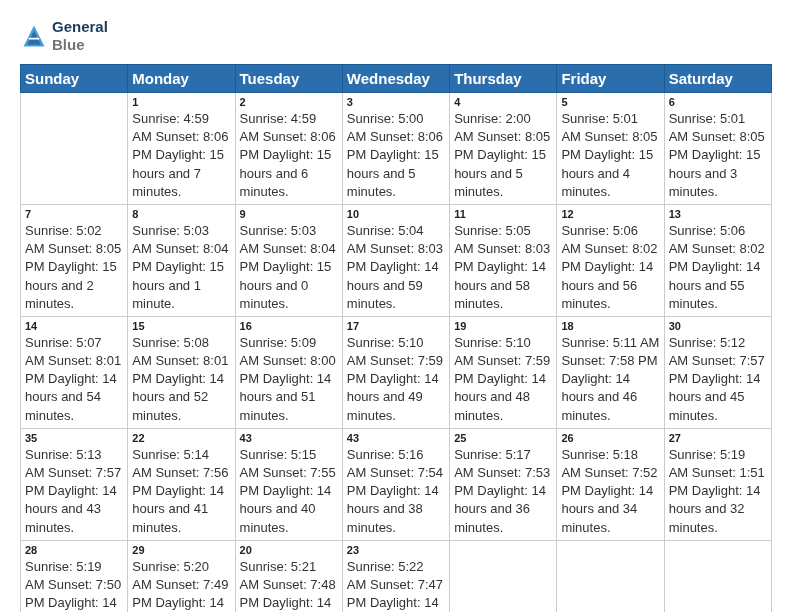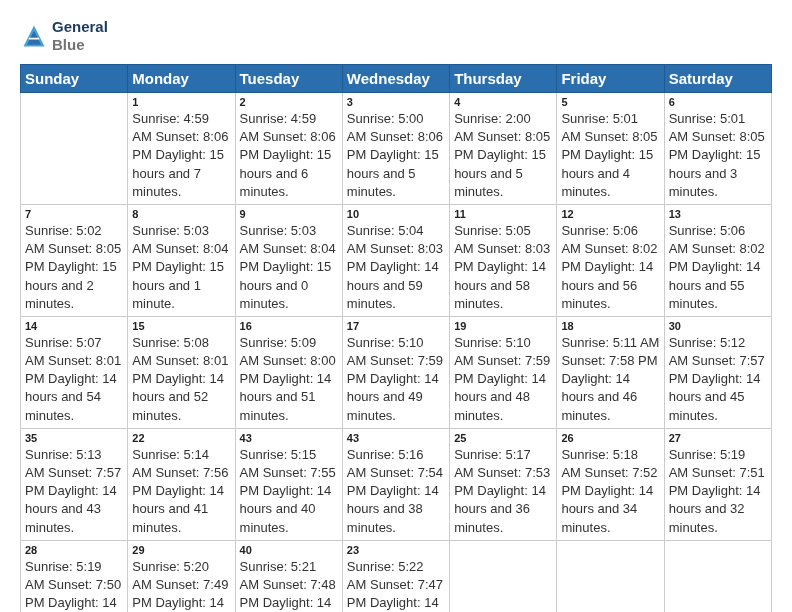--- a/index.html
+++ b/index.html
@@ -320,42 +320,42 @@
           <td>
             <span class="day-number">26</span>
             <div class="cell-info">Sunrise: 5:18 AM
 Sunset: 7:52 PM
 Daylight: 14 hours
 and 34 minutes.</div>
           </td>
           <td>
             <span class="day-number">27</span>
             <div class="cell-info">Sunrise: 5:19 AM
-Sunset: 7:51 PM
+Sunset: 1:51 PM
 Daylight: 14 hours
 and 32 minutes.</div>
           </td>
         </tr>
         <tr>
           <td>
             <span class="day-number">28</span>
             <div class="cell-info">Sunrise: 5:19 AM
 Sunset: 7:50 PM
 Daylight: 14 hours
 and 30 minutes.</div>
           </td>
           <td>
             <span class="day-number">29</span>
             <div class="cell-info">Sunrise: 5:20 AM
 Sunset: 7:49 PM
 Daylight: 14 hours
 and 28 minutes.</div>
           </td>
           <td>
-            <span class="day-number">40</span>
+            <span class="day-number">20</span>
             <div class="cell-info">Sunrise: 5:21 AM
 Sunset: 7:48 PM
 Daylight: 14 hours
 and 26 minutes.</div>
           </td>
           <td>
             <span class="day-number">23</span>
             <div class="cell-info">Sunrise: 5:22 AM
 Sunset: 7:47 PM
 Daylight: 14 hours

